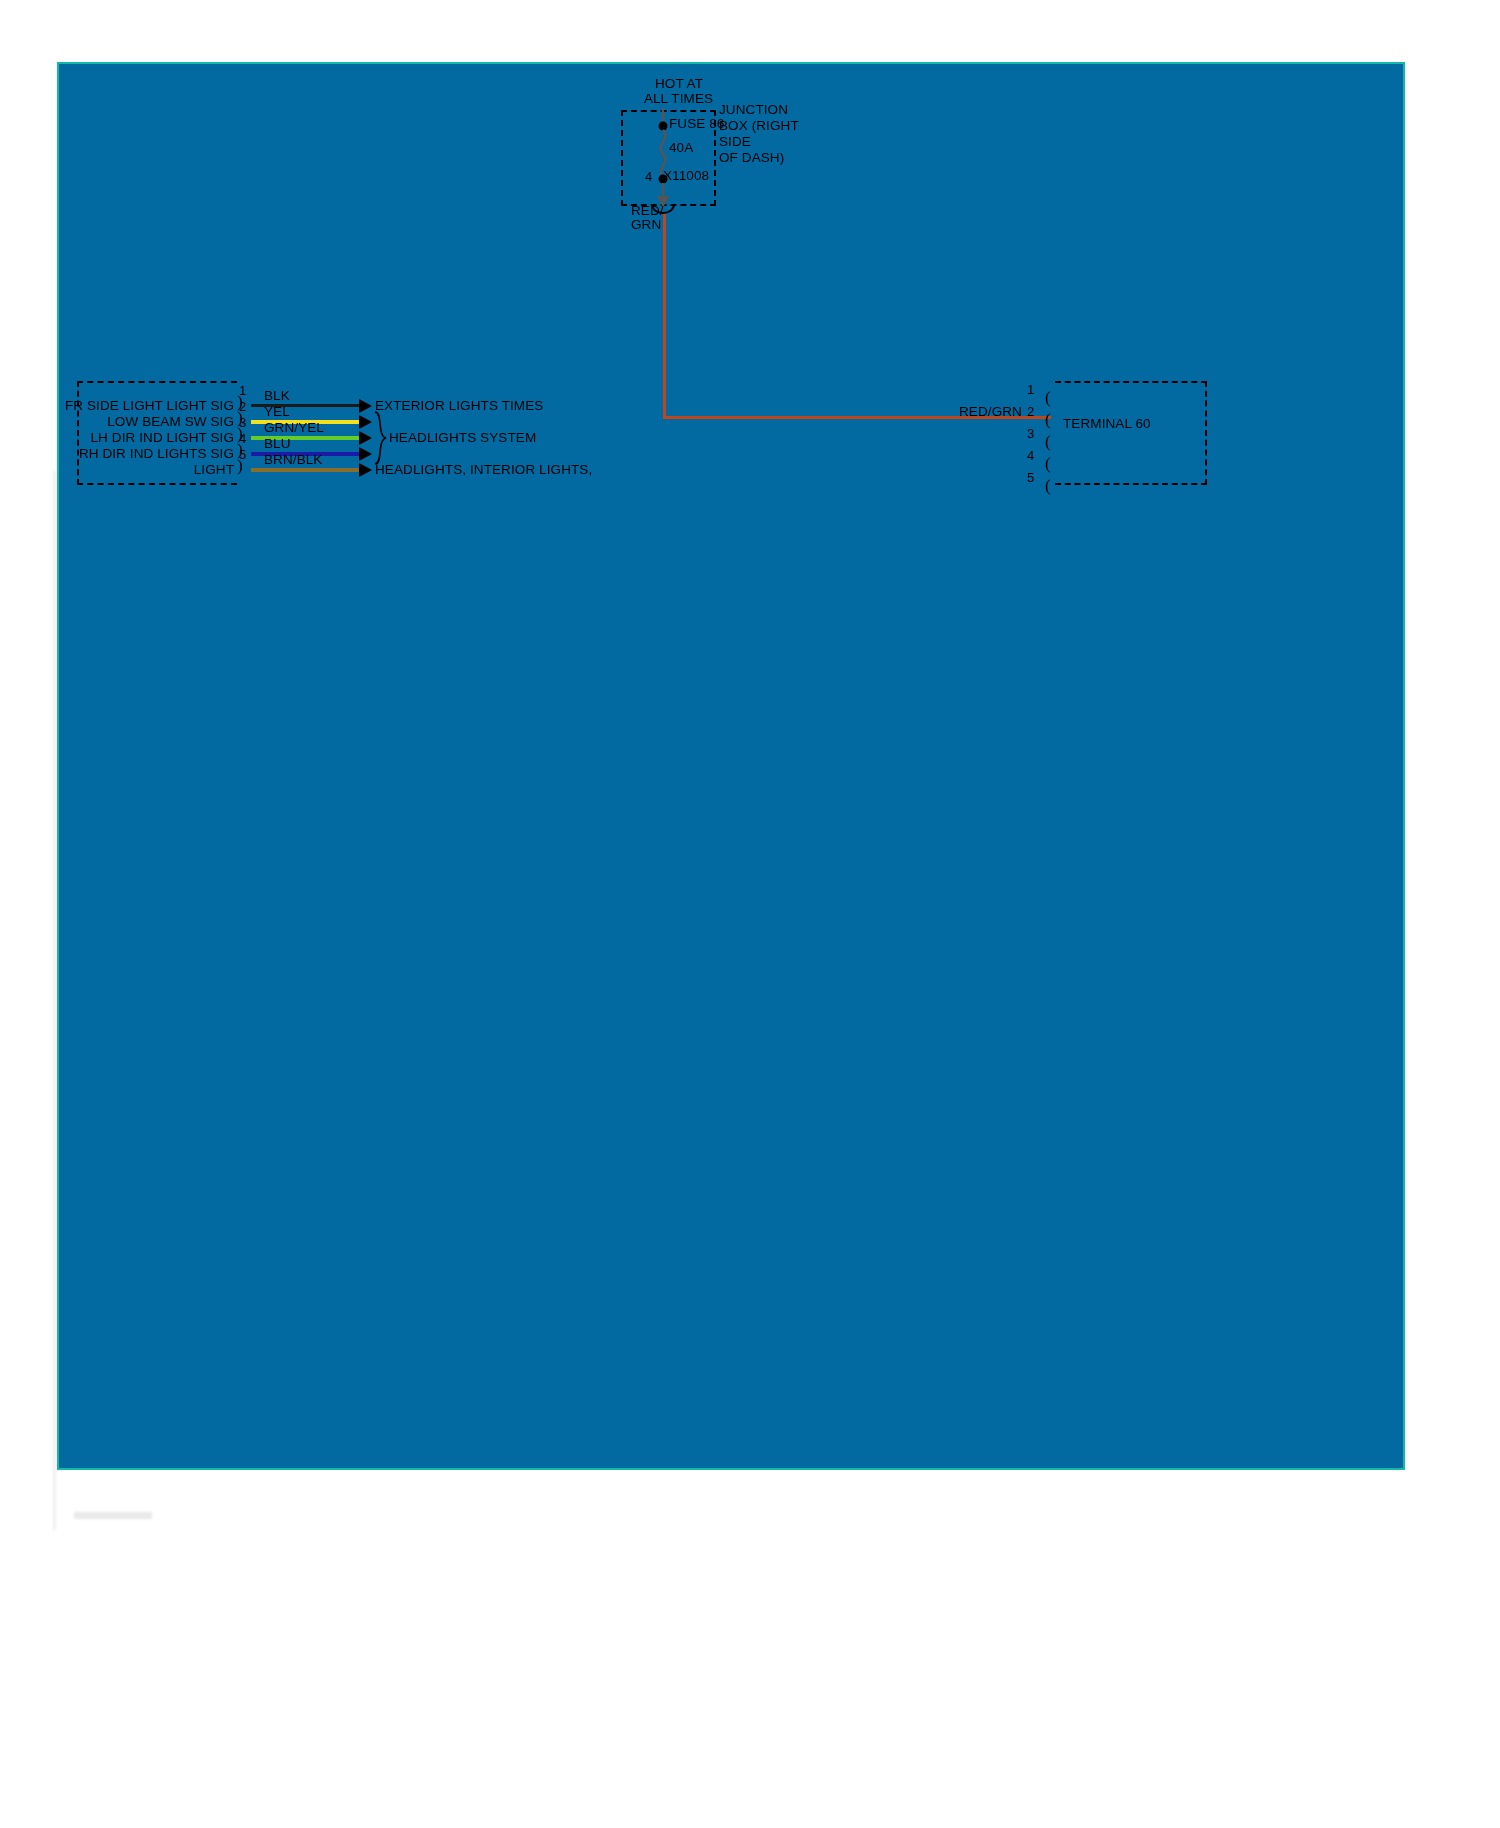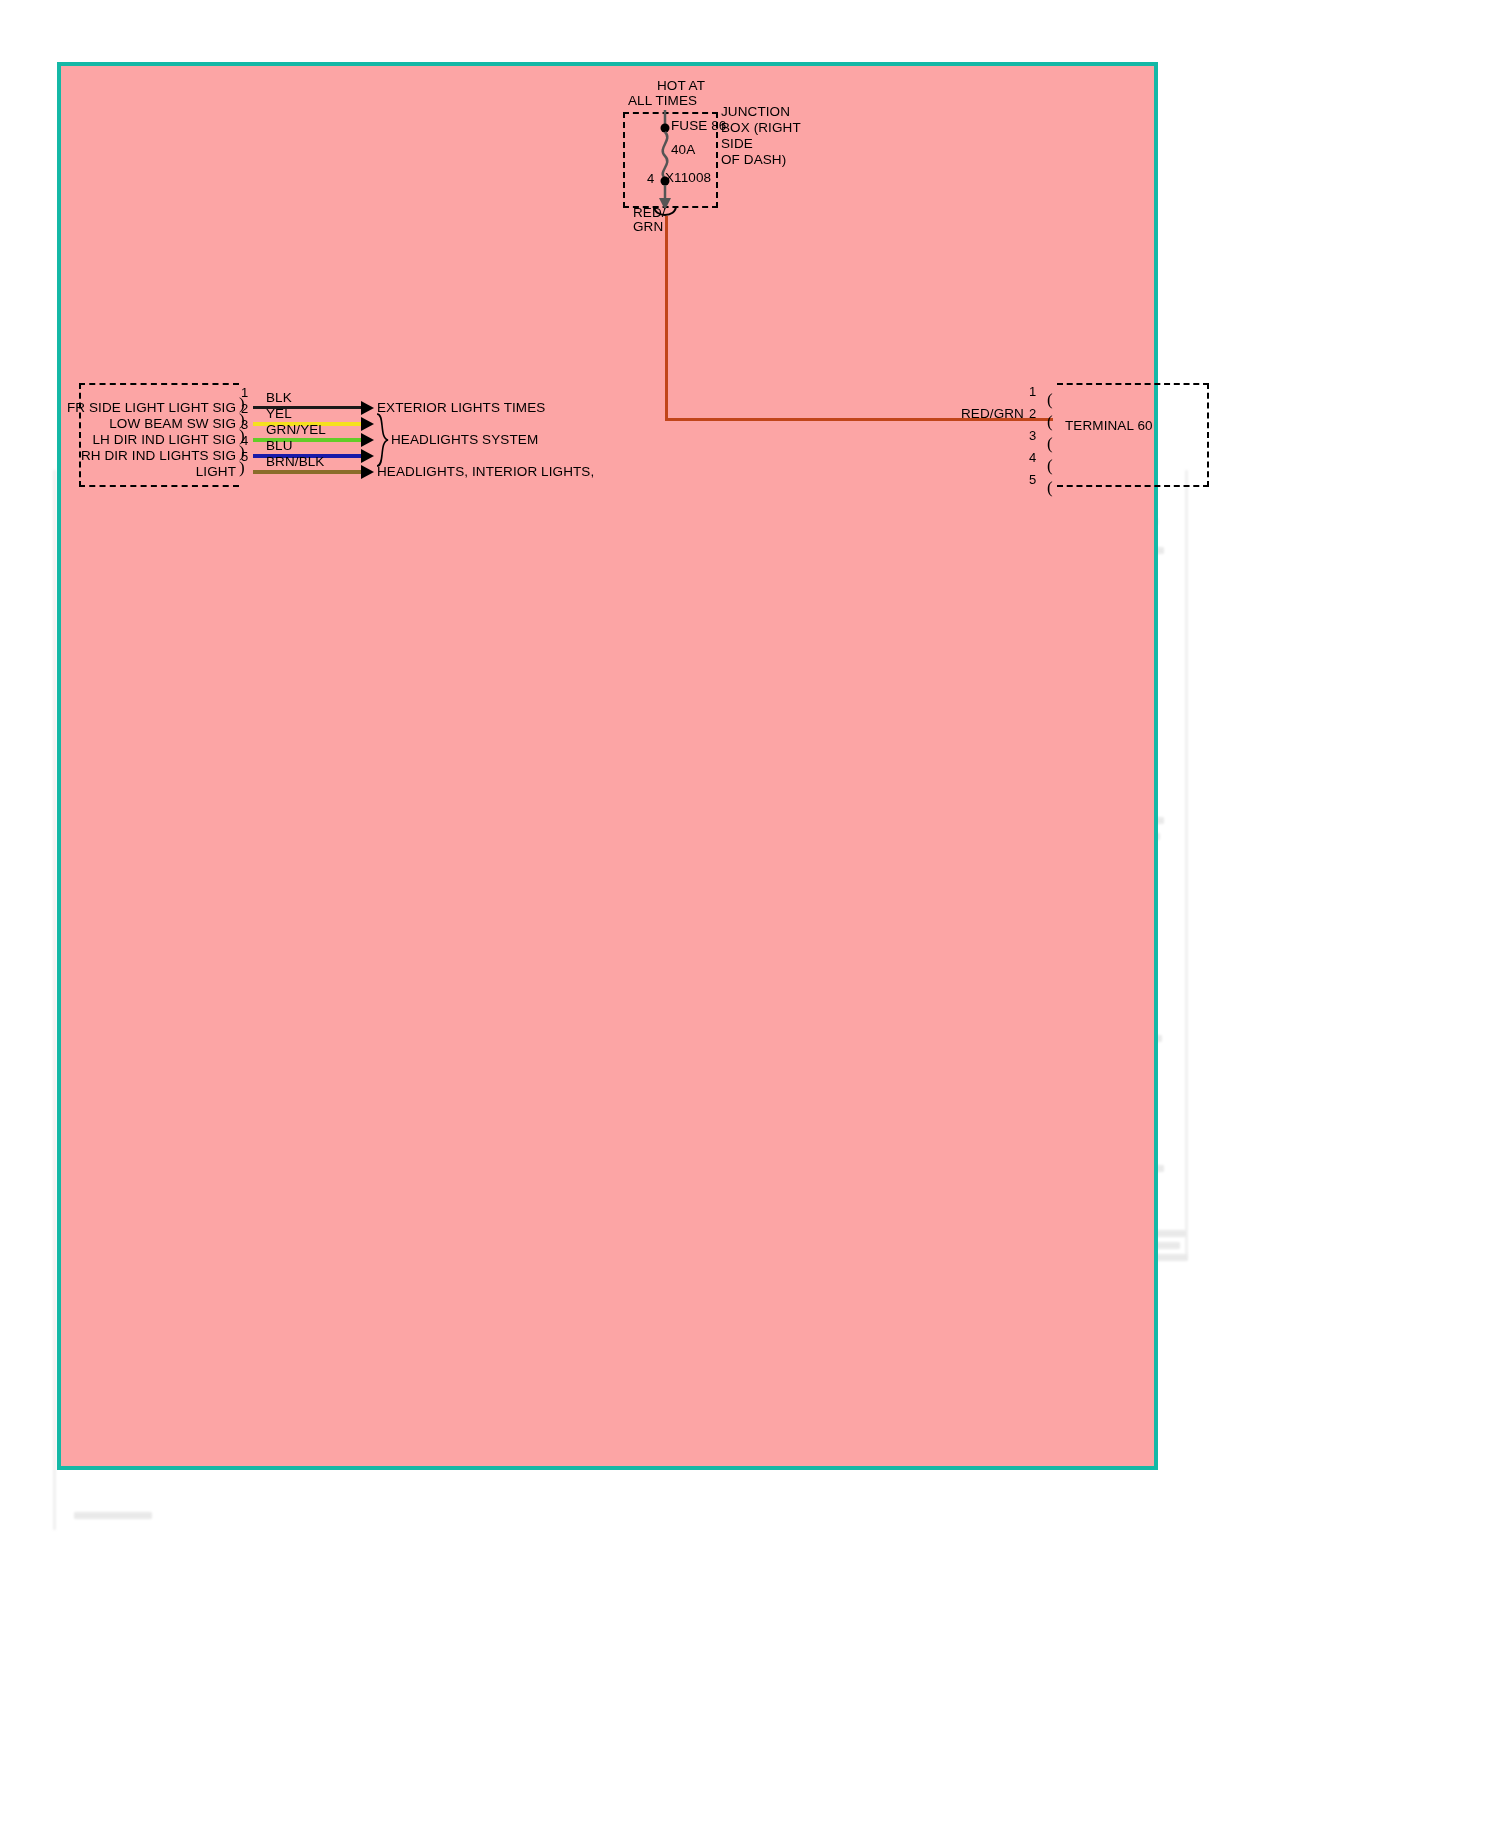--- a/index.html
+++ b/index.html
@@ -2,22 +2,22 @@
 <html><head>
 <meta charset="utf-8">
 <style>
   html,body{margin:0;padding:0;background:#ffffff;}
   body{
     width:1500px;height:1828px;position:relative;overflow:hidden;
     font-family:"Liberation Sans", sans-serif;
     color:#000;
   }
   #sheet{
-    position:absolute;left:57px;top:62px;width:1101px;height:1408px;
-    border:4px solid #14b8a6;background:#fca5a5;box-sizing:border-box;
+    position:absolute;left:57px;top:62px;width:1348px;height:1408px;
+    border:2px solid #14b8a6;background:#0369a1;box-sizing:border-box;
   }
   
   #fadeLayer{
     position:absolute;left:0;top:0;width:1500px;height:1828px;
     pointer-events:none;opacity:.30;filter:blur(1.2px);
   }
   .fg-txt{position:absolute;height:7px;background:#b9b9b9;border-radius:1px;}
   .fg-wire{position:absolute;height:6px;border-radius:1px;}
   .fg-blk{position:absolute;width:9px;height:9px;background:#4a4a4a;border-radius:1px;}
   .fg-conn{position:absolute;background:#cdcdcd;border-radius:2px;}
@@ -245,21 +245,21 @@
   <div class="fg-txt" style="left:1118px;top:1242px;width:62px;"></div>
   <div class="fg-txt" style="left:1118px;top:1254px;width:70px;"></div>
 
   <div class="fg-txt" style="left:74px;top:1512px;width:78px;"></div>
 </div>
 
 <div id="sheet">
 
   <div>
     <div class="lbl" style="left:575px;top:12px;text-align:center;width:90px;">HOT AT</div>
-    <div class="lbl" style="left:567px;top:27px;text-align:left;width:105px;">ALL TIMES</div>
+    <div class="lbl" style="left:567px;top:27px;text-align:center;width:105px;">ALL TIMES</div>
 
     <div class="dashbox" style="left:562px;top:46px;width:95px;height:96px;"></div>
 
     <svg style="left:590px;top:44px;width:40px;height:100px;">
       <line x1="14" y1="0" x2="14" y2="16" stroke="#555" stroke-width="2.5"></line>
       <circle cx="14" cy="18" r="4.5" fill="#000"></circle>
       <path d="M14 22 C 22 30, 6 38, 14 46 C 22 54, 6 62, 14 68" stroke="#555" stroke-width="2.5" fill="none"></path>
       <circle cx="14" cy="71" r="4.5" fill="#000"></circle>
       <line x1="14" y1="75" x2="14" y2="96" stroke="#555" stroke-width="2.5"></line>
       <path d="M8 88 L14 100 L20 88 Z" fill="#555"></path>

